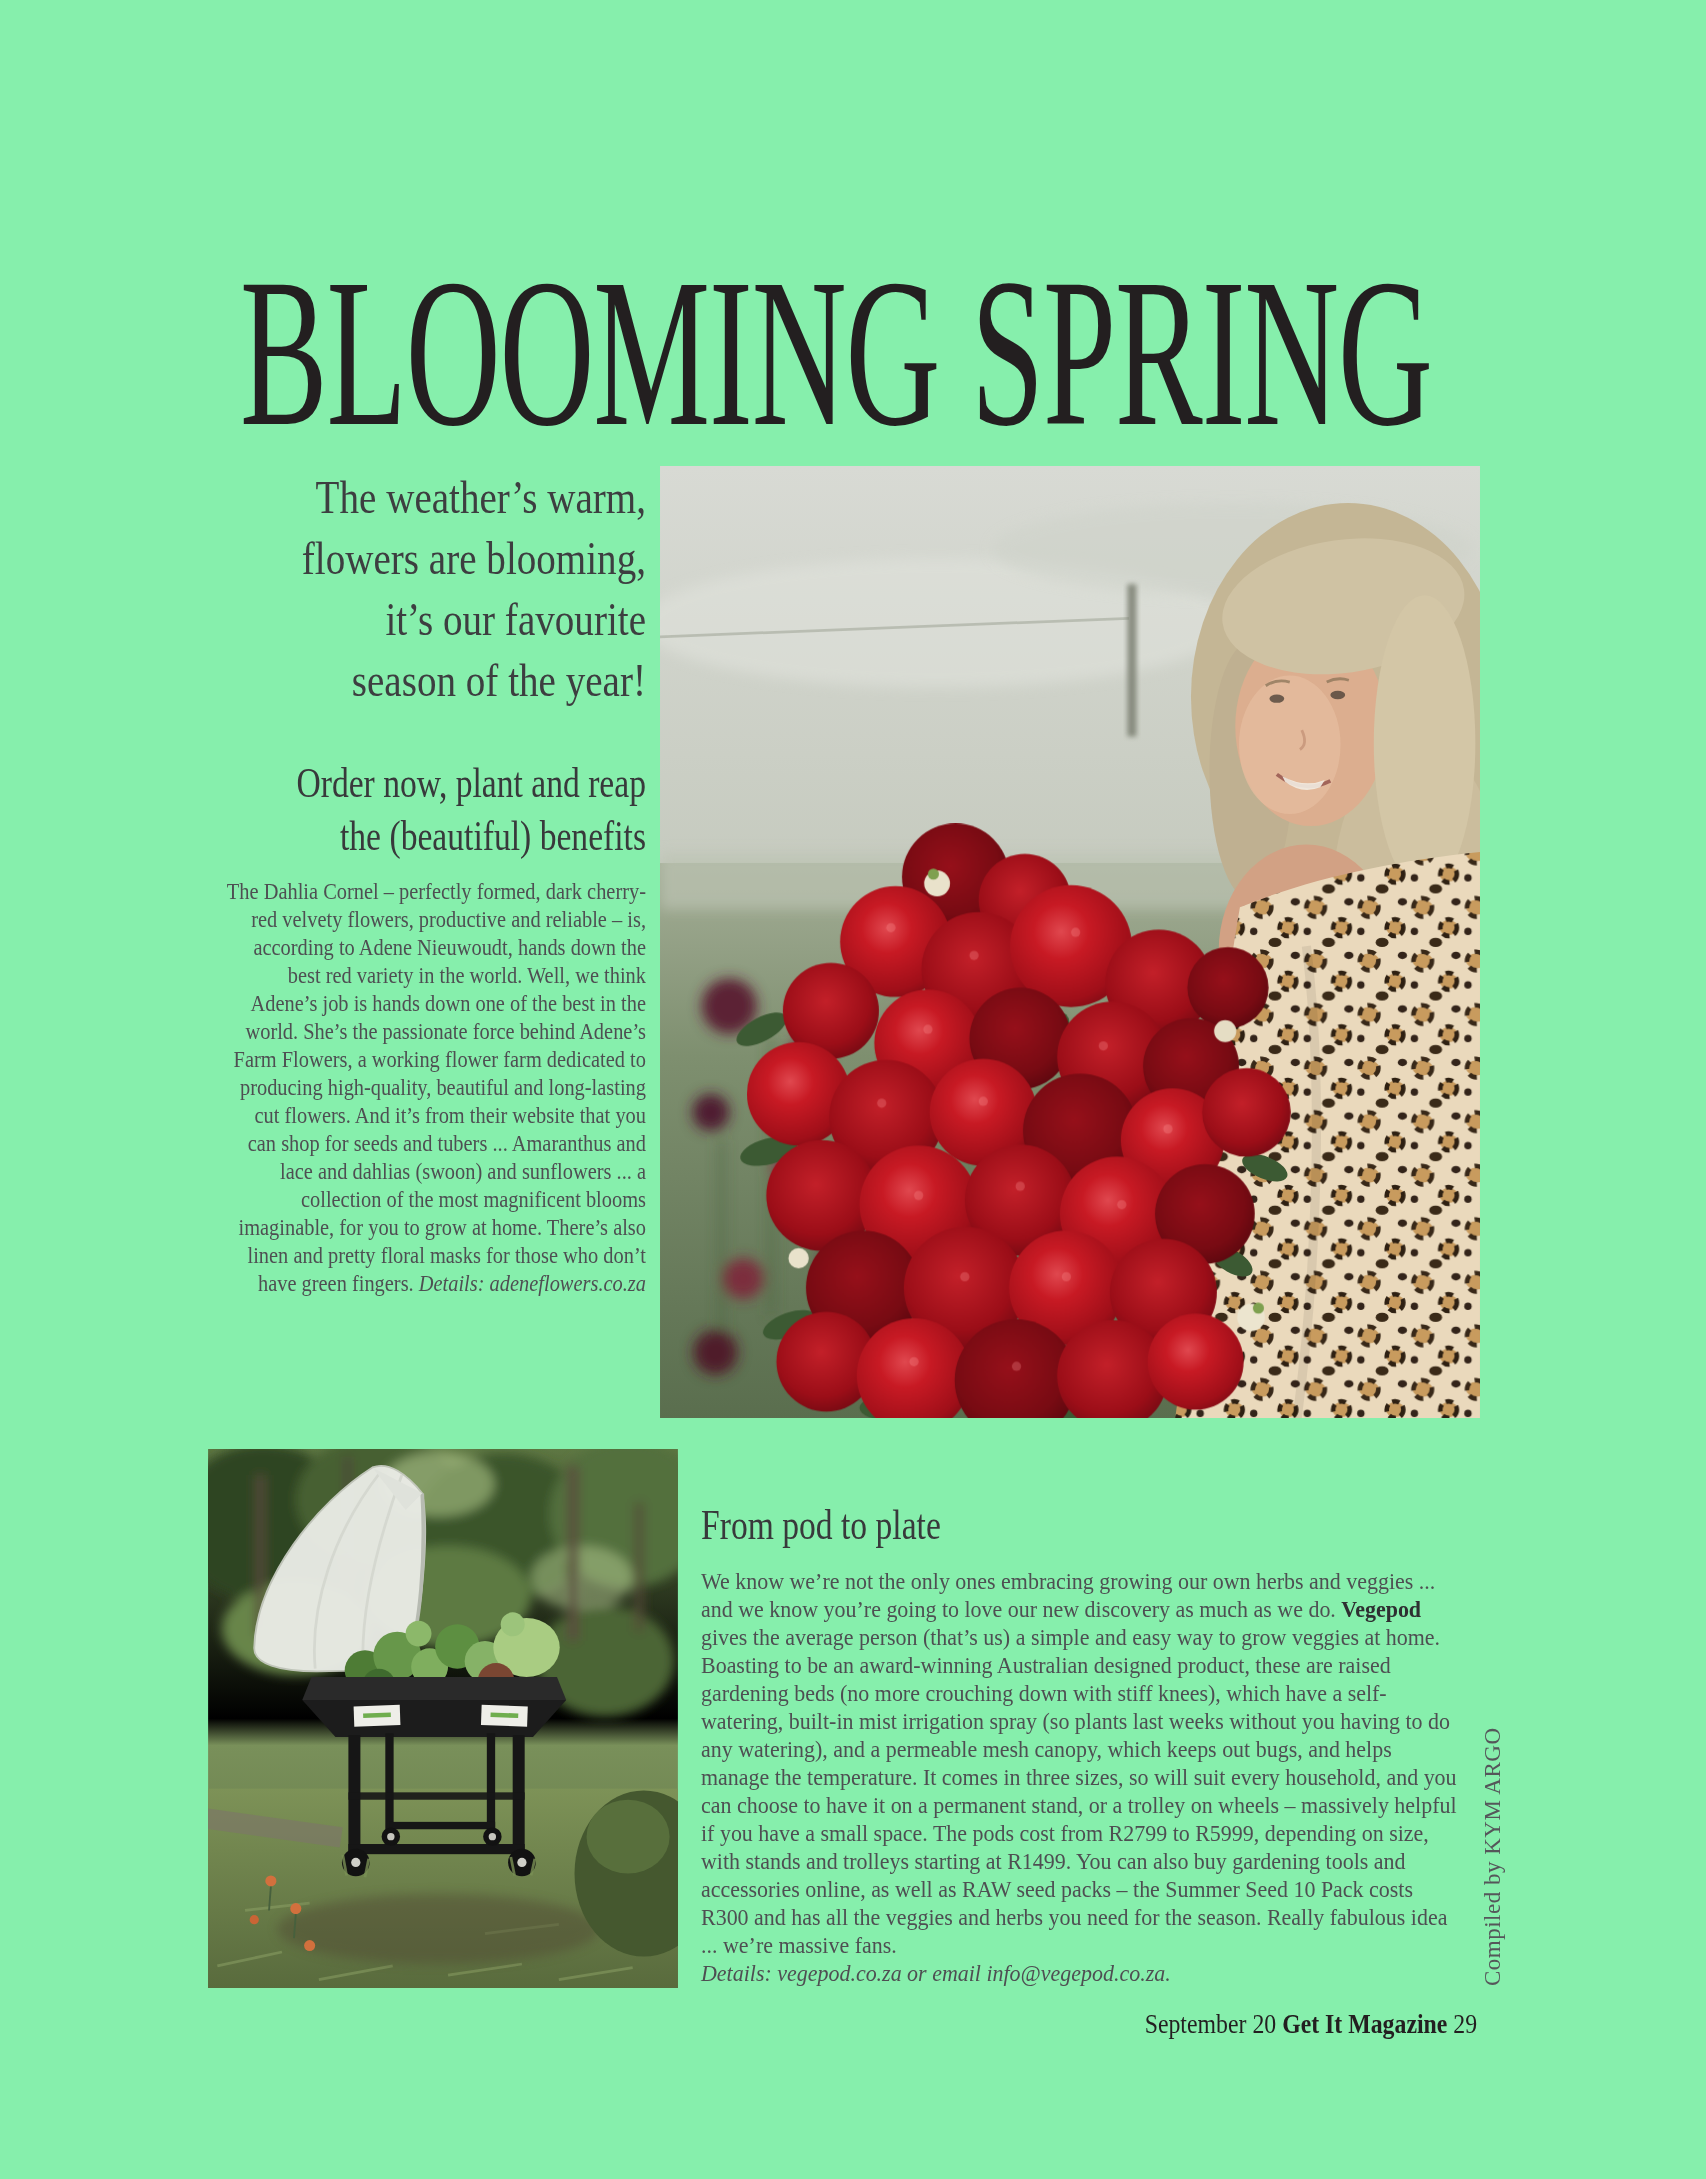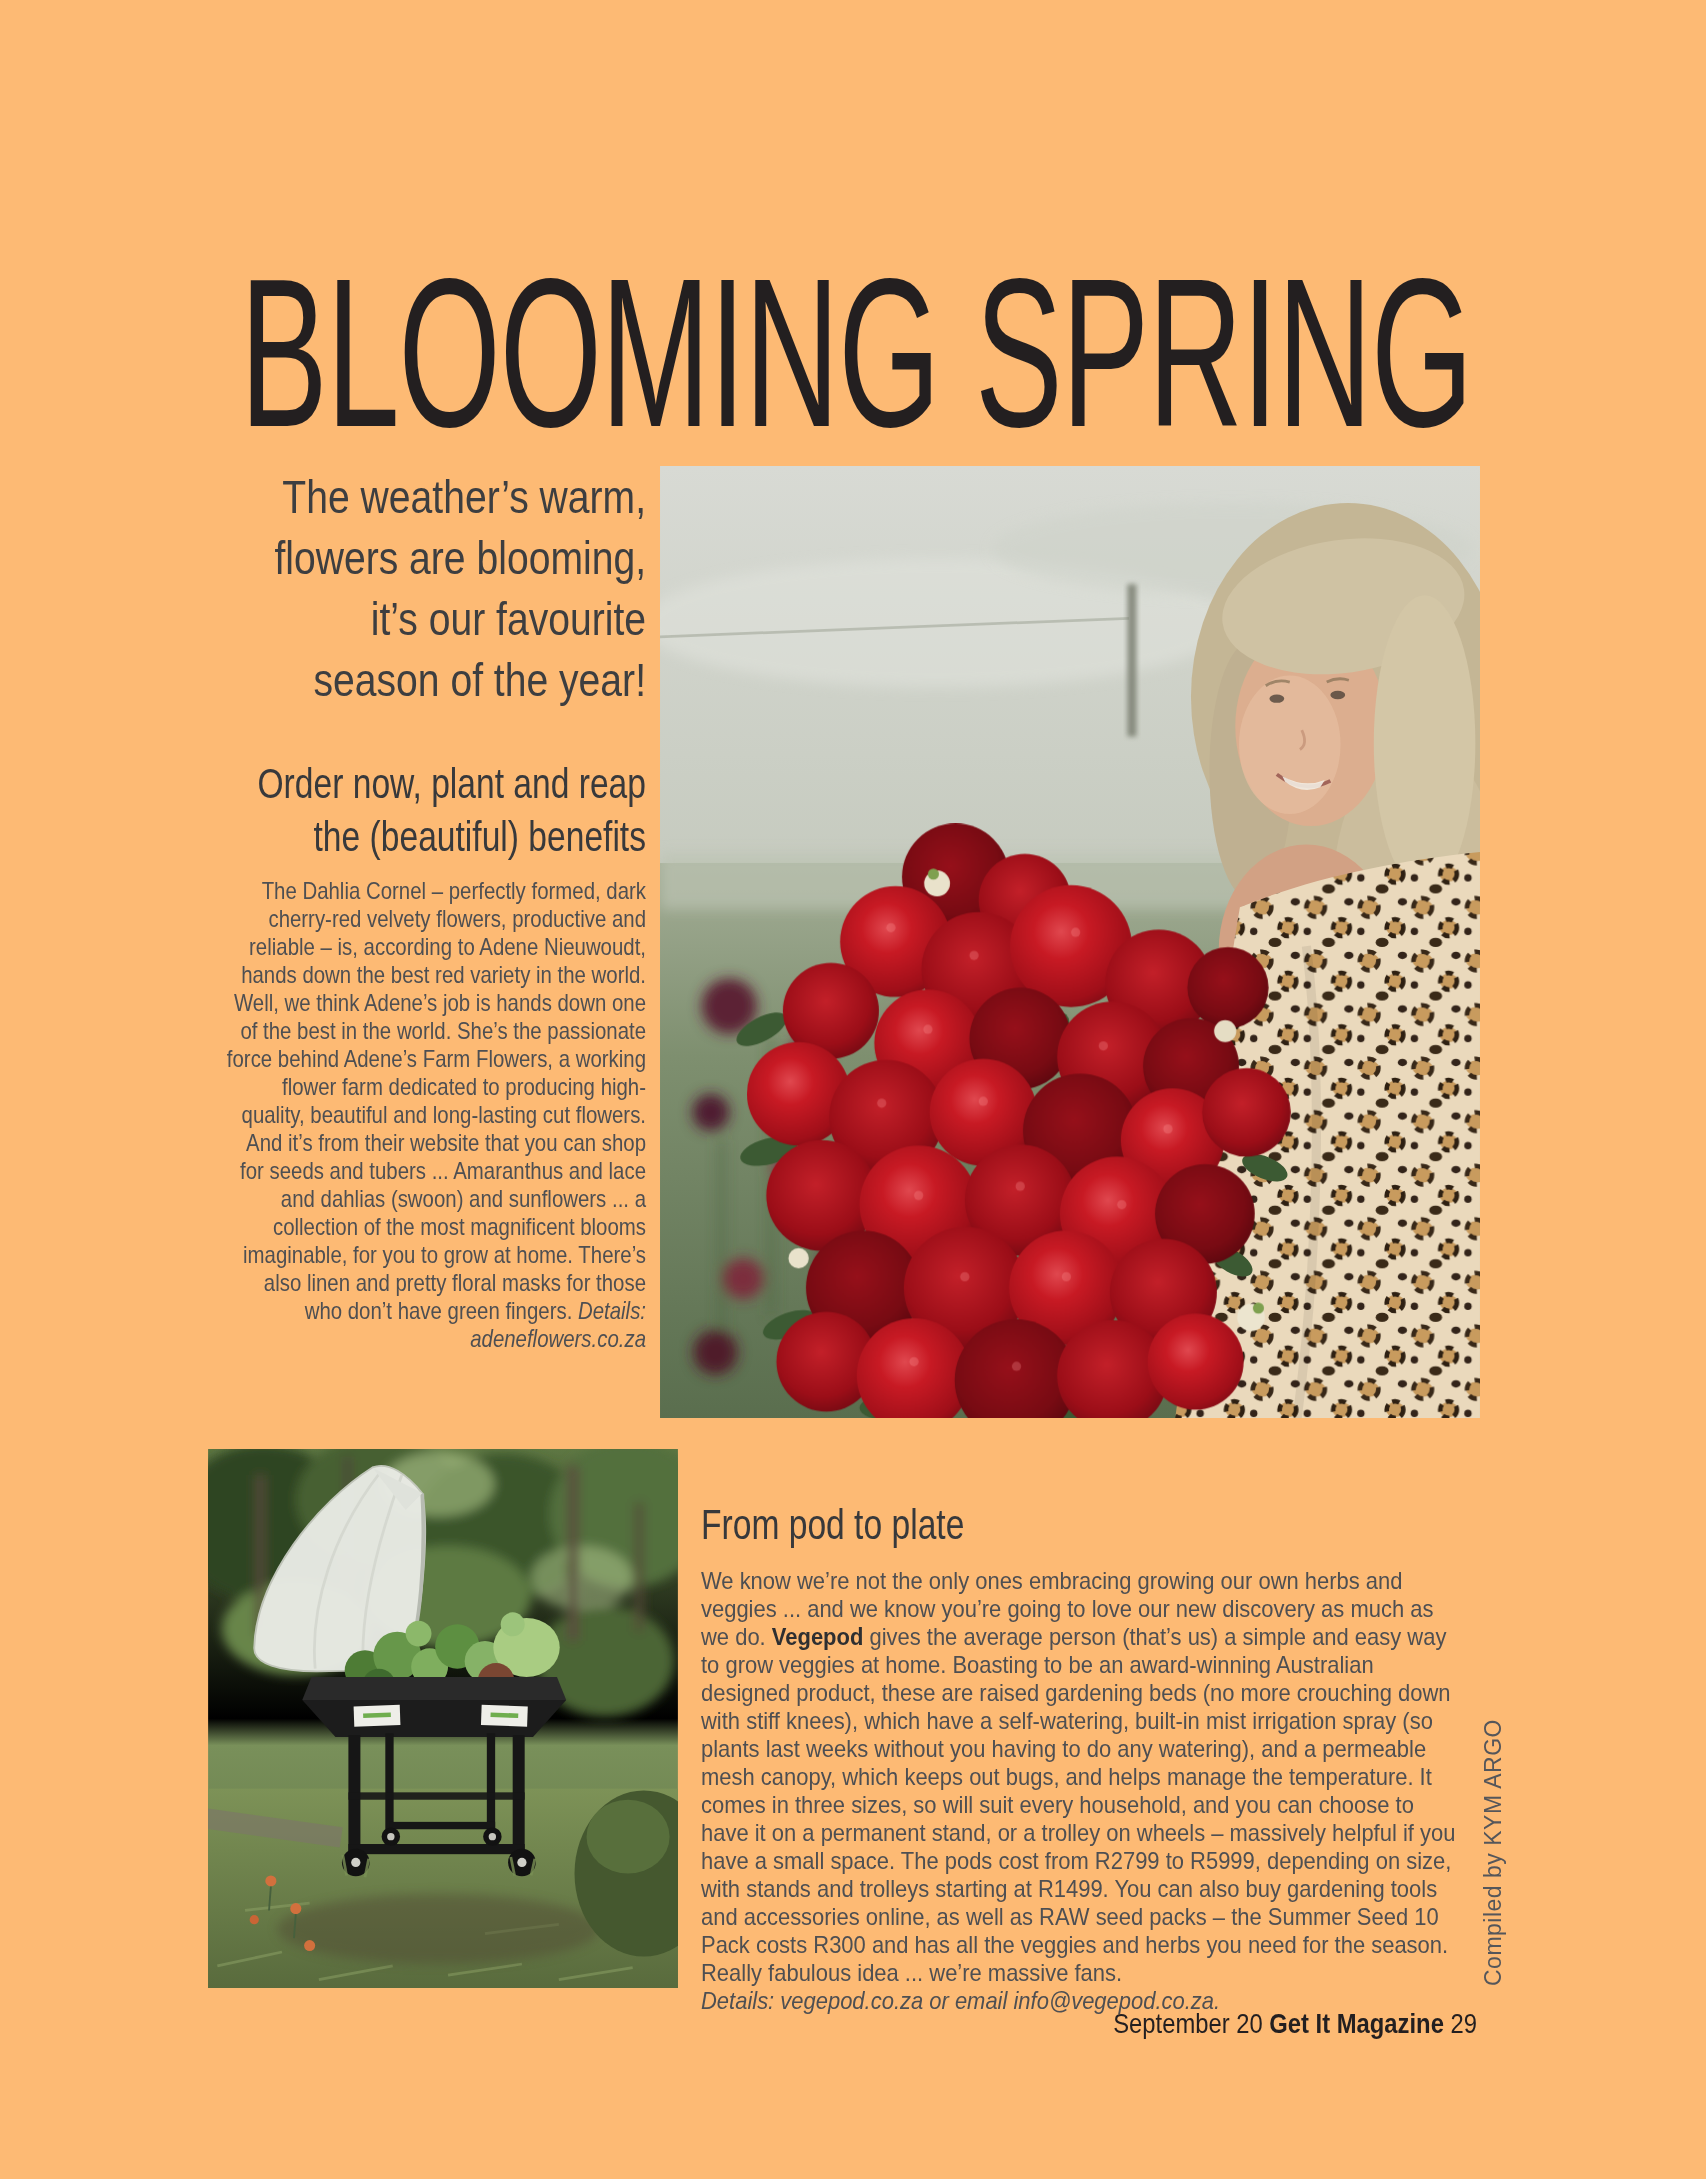--- a/index.html
+++ b/index.html
@@ -1,17 +1,17 @@
 <!DOCTYPE html>
 <html style="font-size:14.8px"><head>
 <meta charset="utf-8">
 <style>
   html,body{margin:0;padding:0;background:#ffffff;}
-  .page{position:relative;width:1706px;height:2179px;background:#fdba74;overflow:hidden;
-        font-family:Liberation Sans, sans-serif;}
+  .page{position:relative;width:1706px;height:2179px;background:#86efac;overflow:hidden;
+        font-family:Liberation Serif, serif;}
 
   
   .title{position:absolute;left:240px;top:266px;margin:0;font-weight:400;
          font-size:212px;line-height:174px;letter-spacing:-1.8px;color:#231f20;
          white-space:nowrap;transform:scaleX(0.62);transform-origin:0 0;}
 
   
   .intro{position:absolute;right:1060px;top:467px;width:517px;text-align:right;
          font-size:46px;line-height:61px;color:#3d3e40;
          transform:scaleX(0.85);transform-origin:100% 0;}

